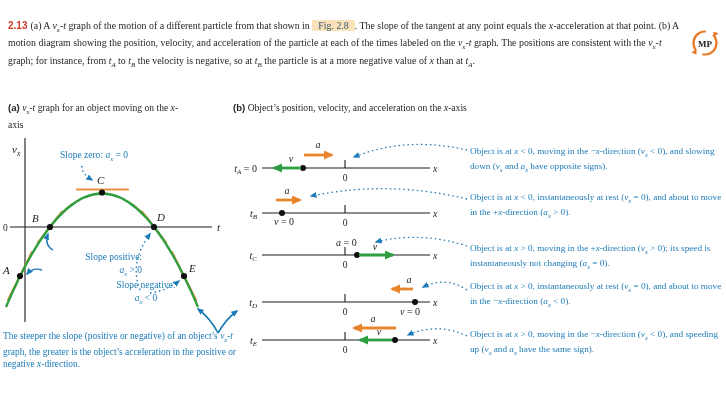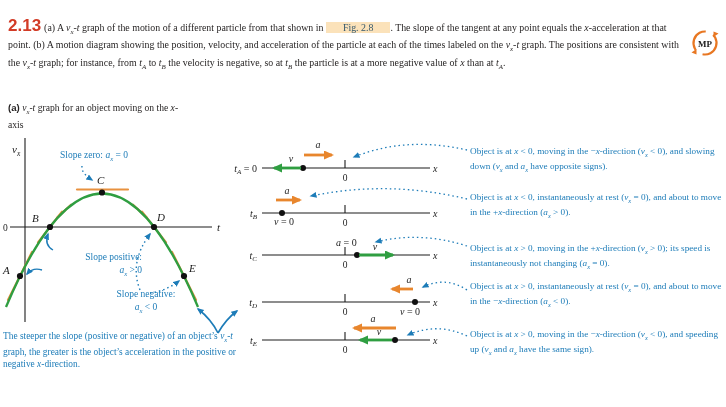--- a/index.html
+++ b/index.html
@@ -4,49 +4,50 @@
 <style>
   html,body { margin:0; padding:0; background:#ffffff; }
   #shot {
     position:relative; width:726px; height:407px; background:#ffffff;
     font-family:"Liberation Serif", serif; color:#1c1c1c; overflow:hidden;
   }
   .abs { position:absolute; }
   #hdr { left:8px; top:19px; width:674px; font-size:9.9px; line-height:13.4px; color:#221f1f; }
   #hdr .num {
     color:#d23b26; font-weight:bold; font-family:"Liberation Sans", sans-serif;
-    font-size:17px; margin-right:3px;
+    font-size:10px; margin-right:3px;
   }
-  .ref { background:#fbe2ba; color:#33576b; padding:0 17px; }
+  .ref { background:#fbe2ba; color:#33576b; padding:0 6px; }
   .panel-label { font-size:9.6px; line-height:12.8px; color:#221f1f; }
   .panel-label b { font-family:"Liberation Sans", sans-serif; font-weight:bold; }
   #label-a { left:8px; top:102px; width:178px; }
   #label-b { left:233px; top:102px; width:310px; }
   .ann { position:absolute; font-size:9.5px; line-height:12.5px; color:#1d7cb8; }
   #ann-zero { left:60px; top:149px; width:140px; }
   #ann-pos { left:30px; top:251px; width:112px; text-align:right; }
-  #ann-neg { left:98px; top:288px; width:96px; text-align:center; }
+  #ann-neg { left:98px; top:279px; width:96px; text-align:center; }
   #graph-caption { left:3px; top:330px; width:240px; font-size:9.4px; line-height:12.2px; color:#1d7cb8; position:absolute; }
   .note { position:absolute; left:470px; width:254px; font-size:9.2px; line-height:11.9px; color:#1d7cb8; }
   #note-0 { top:146px; } #note-1 { top:192px; } #note-2 { top:243px; }
   #note-3 { top:281px; } #note-4 { top:329px; }
   #fig-svg { position:absolute; left:0; top:0; }
   #fig-svg text { font-family:"Liberation Serif", serif; fill:#1c1c1c; }
   .it { font-style:italic; }
   sub { font-size:70%; }
   #mp-label { font-family:"Liberation Sans", sans-serif; font-weight:bold; fill:#9b8a3c; }
 </style>
 </head>
 <body>
 
 <div id="shot">
 
   <div id="hdr" class="abs"><span class="num">2.13</span><span>(a) A <i>v<sub>x</sub></i>-<i>t</i> graph of the motion of a different particle from that shown in <span class="ref">Fig. 2.8</span>. The slope of the tangent at any point equals the <i>x</i>-acceleration at that point. (b) A motion diagram showing the position, velocity, and acceleration of the particle at each of the times labeled on the <i>v<sub>x</sub></i>-<i>t</i> graph. The positions are consistent with the <i>v<sub>x</sub></i>-<i>t</i> graph; for instance, from <i>t<sub>A</sub></i> to <i>t<sub>B</sub></i> the velocity is negative, so at <i>t<sub>B</sub></i> the particle is at a more negative value of <i>x</i> than at <i>t<sub>A</sub></i>.</span></div>
 
   <div id="label-a" class="abs panel-label"><b>(a)</b> <i>v<sub>x</sub></i>-<i>t</i> graph for an object moving on the <i>x</i>-axis</div>
+  <div id="label-b" class="abs panel-label"><b>(b)</b> Object’s position, velocity, and acceleration on the <i>x</i>-axis</div>
 
   <div id="ann-zero" class="ann">Slope zero: <i>a<sub>x</sub></i> = 0</div>
   <div id="ann-pos" class="ann">Slope positive:<br><i>a<sub>x</sub></i> &gt; 0</div>
   <div id="ann-neg" class="ann">Slope negative:<br><i>a<sub>x</sub></i> &lt; 0</div>
   <div id="graph-caption">The steeper the slope (positive or negative) of an object’s <i>v<sub>x</sub></i>-<i>t</i> graph, the greater is the object’s acceleration in the positive or negative <i>x</i>-direction.</div>
 
   <div id="note-0" class="note">Object is at <i>x</i> &lt; 0, moving in the −<i>x</i>-direction (<i>v<sub>x</sub></i> &lt; 0), and slowing down (<i>v<sub>x</sub></i> and <i>a<sub>x</sub></i> have opposite signs).</div>
   <div id="note-1" class="note">Object is at <i>x</i> &lt; 0, instantaneously at rest (<i>v<sub>x</sub></i> = 0), and about to move in the +<i>x</i>-direction (<i>a<sub>x</sub></i> &gt; 0).</div>
   <div id="note-2" class="note">Object is at <i>x</i> &gt; 0, moving in the +<i>x</i>-direction (<i>v<sub>x</sub></i> &gt; 0); its speed is instantaneously not changing (<i>a<sub>x</sub></i> = 0).</div>
   <div id="note-3" class="note">Object is at <i>x</i> &gt; 0, instantaneously at rest (<i>v<sub>x</sub></i> = 0), and about to move in the −<i>x</i>-direction (<i>a<sub>x</sub></i> &lt; 0).</div>

